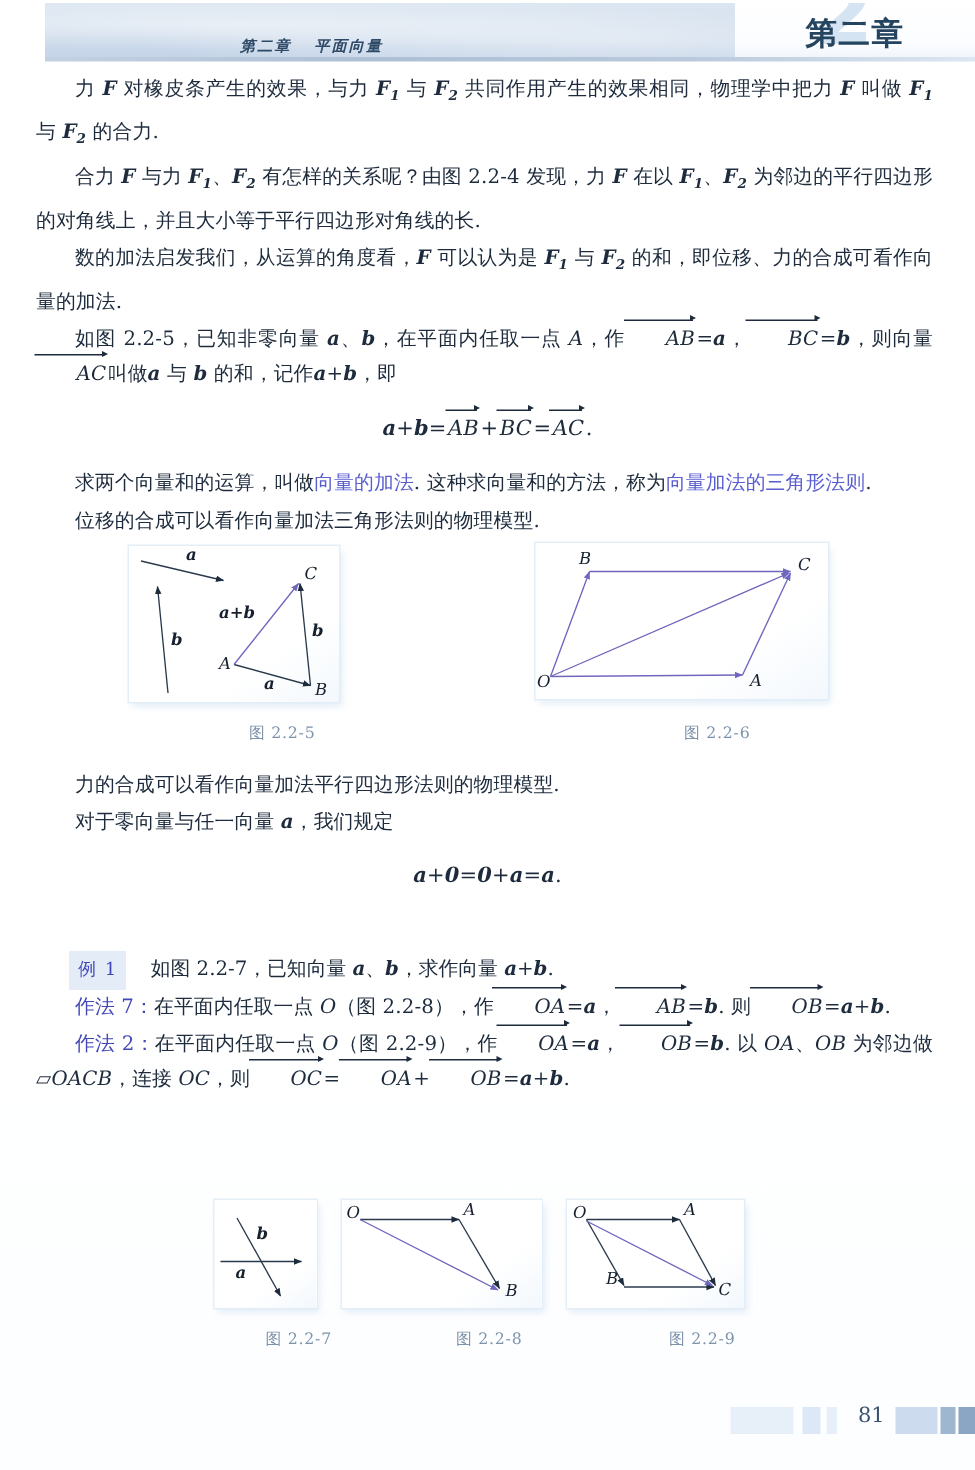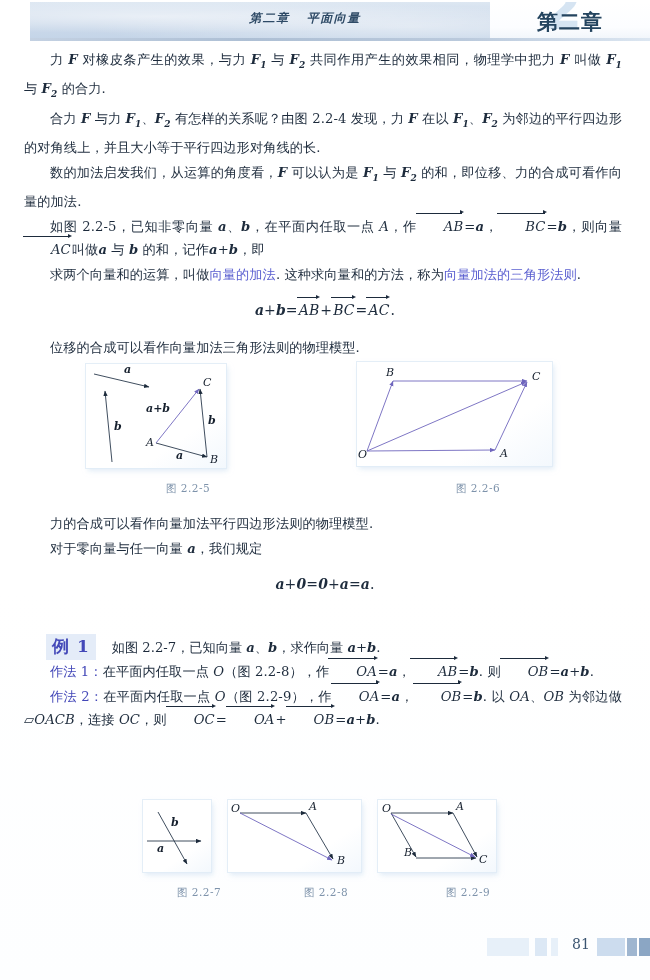--- a/index.html
+++ b/index.html
@@ -42,29 +42,29 @@
   }
   #header-rule {
     position: absolute;
     left: 30px; top: 38px;
     width: 620px; height: 3px;
     background: linear-gradient(90deg,#b9c9dd 0%, #9fb4cd 35%, #aec0d6 70%, #d6e2ef 100%);
     opacity: .85;
   }
   #header-title {
     position: absolute;
-    left: 160px; top: 10px;
+    left: 160px; top: 24px;
     width: 290px;
     font-family: "DejaVu Sans", "Liberation Sans", sans-serif;
-    font-size: 12px;
+    font-size: 10px;
     font-weight: bold;
     font-style: italic;
     letter-spacing: 1.5px;
     color: #2e4a66;
-    text-align: center;
+    text-align: left;
     white-space: pre;
   }
   #header-tab {
     position: absolute;
     right: 0px; top: 2px;
     width: 160px; height: 36px;
     background: linear-gradient(180deg,#ffffff 0%, #fcfdff 70%, #f2f6fb 100%);
     overflow: hidden;
   }
   #header-tab-watermark {
@@ -145,24 +145,23 @@
     font-size: 13.2px;
     line-height: 23.5px;
     color: #1d2b3c;
     padding-left: 22px;
   }
   .ex-badge {
     display: inline-block;
     background: #e4ecf8;
     color: #4348b8;
     padding: 1px 6px 2px 6px;
-    font-size: 17px;
+    font-size: 12px;
     margin-right: 16px;
     letter-spacing: 1px;
-    font-weight: bold;
   }
   .zuofa { color: #4348b8; }
 
   
   .figbox {
     position: absolute;
     background: linear-gradient(145deg,#ffffff 0%,#ffffff 70%,#f3f8fd 100%);
     box-shadow: 0 0 0 1px rgba(225,236,246,.9), 2px 3px 5px rgba(200,220,238,.55);
   }
   .figcap {
@@ -233,26 +232,26 @@
     </p>
 
     <p class="para">
       数的加法启发我们，从运算的角度看，<span class="mv">F</span> 可以认为是 <span class="mv">F<span class="sub">1</span></span> 与 <span class="mv">F<span class="sub">2</span></span> 的和，即位移、力的合成可看作向量的加法.
     </p>
 
     <p class="para">
       如图 <span class="num">2.2-5</span>，已知非零向量 <span class="mv">a</span>、<span class="mv">b</span>，在平面内任取一点 <span class="mr">A</span>，作<span class="ovec">AB</span>=<span class="mv">a</span>，<span class="ovec">BC</span>=<span class="mv">b</span>，则向量<span class="ovec">AC</span>叫做<span class="mv">a</span> 与 <span class="mv">b</span> 的和，记作<span class="mv">a</span>+<span class="mv">b</span>，即
     </p>
 
-    <p class="para">
-      <span>求两个向量和的运算，叫做</span><span class="hl">向量的加法</span><span>. 这种求向量和的方法，称为</span><span class="hl">向量加法的三角形法则</span><span>.</span>
-    </p>
-
     <p class="para centered">
       <span class="mv">a</span>+<span class="mv">b</span>=<span class="ovec">AB</span>+<span class="ovec">BC</span>=<span class="ovec">AC</span>.
+    </p>
+
+    <p class="para">
+      <span>求两个向量和的运算，叫做</span><span class="hl">向量的加法</span><span>. 这种求向量和的方法，称为</span><span class="hl">向量加法的三角形法则</span><span>.</span>
     </p>
 
     <p class="para">位移的合成可以看作向量加法三角形法则的物理模型.</p>
   </div>
 
   <div class="figbox" style="left:86px; top:364px; width:140px; height:104px;">
     <svg width="140" height="104" viewBox="0 0 140 104">
       <defs>
         <marker id="ah-dark" markerWidth="7" markerHeight="7" refX="5.6" refY="2.4" orient="auto">
           <path d="M0,0 L6,2.4 L0,4.8 z" fill="#1d2b3c"></path>
@@ -316,21 +315,21 @@
       <span class="mv">a</span>+<span class="mv">0</span>=<span class="mv">0</span>+<span class="mv">a</span>=<span class="mv">a</span>.
     </p>
 
     <div style="height:24px"></div>
 
     <p class="example-line">
       <span class="ex-badge">例 1</span>如图 <span class="num">2.2-7</span>，已知向量 <span class="mv">a</span>、<span class="mv">b</span>，求作向量 <span class="mv">a</span>+<span class="mv">b</span>.
     </p>
 
     <p class="para">
-      <span class="zuofa">作法 1：</span>在平面内任取一点 <span class="mr">O</span>（图 <span class="num">2.2-8</span>），作<span class="ovec">OA</span>=<span class="mv">a</span>，<span class="ovec">AB</span>=<span class="mv">b</span>. 则<span class="ovec">OB</span>=<span class="mv">a</span>+<span class="mv">b</span>.
+      <span class="zuofa">作法 7：</span>在平面内任取一点 <span class="mr">O</span>（图 <span class="num">2.2-8</span>），作<span class="ovec">OA</span>=<span class="mv">a</span>，<span class="ovec">AB</span>=<span class="mv">b</span>. 则<span class="ovec">OB</span>=<span class="mv">a</span>+<span class="mv">b</span>.
     </p>
 
     <p class="para">
       <span class="zuofa">作法 2：</span>在平面内任取一点 <span class="mr">O</span>（图 <span class="num">2.2-9</span>），作<span class="ovec">OA</span>=<span class="mv">a</span>，<span class="ovec">OB</span>=<span class="mv">b</span>. 以 <span class="mr">OA</span>、<span class="mr">OB</span> 为邻边做▱<span class="mr">OACB</span>，连接 <span class="mr">OC</span>，则<span class="ovec">OC</span>=<span class="ovec">OA</span>+<span class="ovec">OB</span>=<span class="mv">a</span>+<span class="mv">b</span>.
     </p>
   </div>
 
   <div class="figbox" style="left:143px; top:800px; width:68px; height:72px;">
     <svg width="68" height="72" viewBox="0 0 68 72">
       <line x1="4" y1="41" x2="58" y2="41" stroke="#2a3a4d" stroke-width="0.9" marker-end="url(#ah-dark)"></line>

